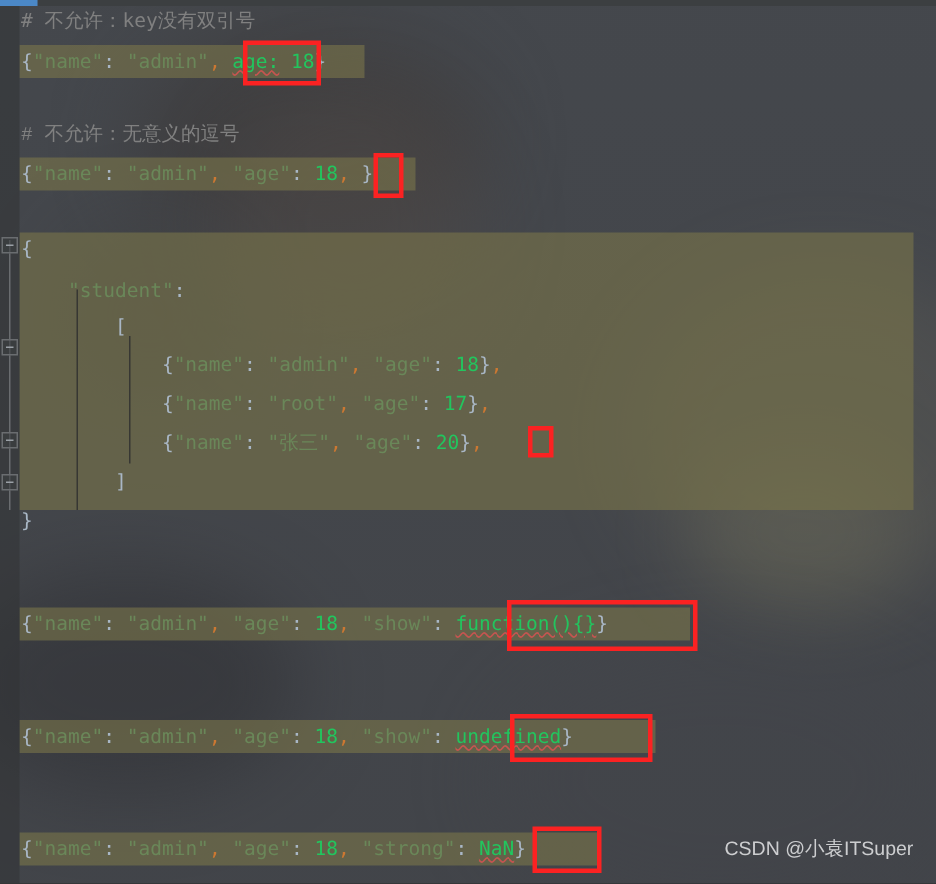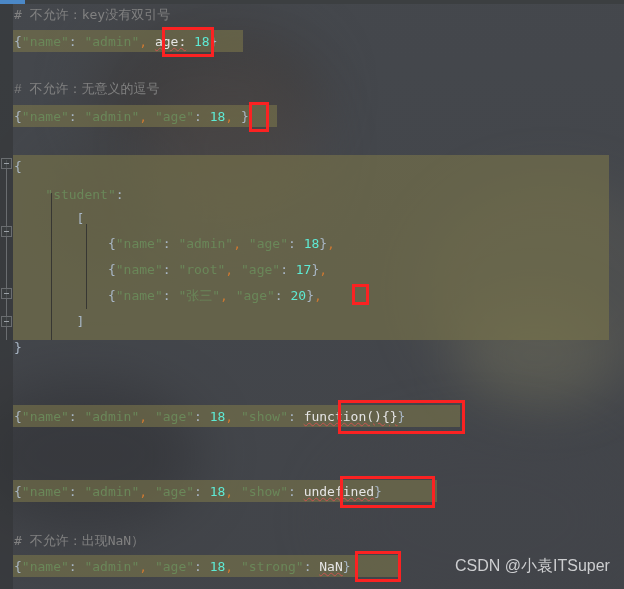--- a/index.html
+++ b/index.html
@@ -44,35 +44,35 @@
   
   .code{position:absolute;left:0;top:0;width:100%;height:100%;z-index:4;}
   .txt{position:absolute;left:14px;white-space:pre;}
 
   
   .sel{position:absolute;background:rgba(121,116,74,.62);z-index:2;}
 
   
   .pun{color:#a9b7c6;}
   .key{color:#6a8759;}
-  .num{color:#5eead4;}
+  .num{color:#22c55e;}
   .com{color:#808080;}
   .comma{color:#cc7832;}
-  .err{color:#e5e5e5;}
+  .err{color:#22c55e;}
   .sq{ text-decoration: underline; text-decoration-style: wavy;
        text-decoration-color:#c75450; text-decoration-thickness:1px;}
 
   
   .box{position:absolute;border:3px solid #fb2222;box-sizing:border-box;z-index:6;}
 
   
   .guide{position:absolute;width:1px;background:rgba(40,42,44,.75);z-index:5;}
 
   .wm{position:absolute;z-index:7;color:#d9dadc;opacity:.92;
-      font-family:"Liberation Sans",sans-serif;font-size:16px;white-space:nowrap;}
+      font-family:"Liberation Sans",sans-serif;font-size:13px;white-space:nowrap;margin-left:28px;}
 </style>
 </head>
 <body>
 
 <div id="editor">
 
   <div class="bg-photo">
     <div class="blob b1"></div>
       <div class="blob b7"></div>
       <div class="blob b2"></div>
@@ -118,21 +118,20 @@
     <div class="txt" style="top:237px;"><span class="pun">            {</span><span class="key">"name"</span><span class="pun">: </span><span class="key">"admin"</span><span class="comma">,</span><span class="pun"> </span><span class="key">"age"</span><span class="pun">: </span><span class="num">18</span><span class="pun">}</span><span class="comma">,</span></div>
     <div class="txt" style="top:263px;"><span class="pun">            {</span><span class="key">"name"</span><span class="pun">: </span><span class="key">"root"</span><span class="comma">,</span><span class="pun"> </span><span class="key">"age"</span><span class="pun">: </span><span class="num">17</span><span class="pun">}</span><span class="comma">,</span></div>
     <div class="txt" style="top:289px;"><span class="pun">            {</span><span class="key">"name"</span><span class="pun">: </span><span class="key">"张三"</span><span class="comma">,</span><span class="pun"> </span><span class="key">"age"</span><span class="pun">: </span><span class="num">20</span><span class="pun">}</span><span class="comma">,</span></div>
     <div class="txt" style="top:315px;"><span class="pun">        ]</span></div>
     <div class="txt" style="top:341px;"><span class="pun">}</span></div>
 
     <div class="txt" style="top:410px;"><span class="pun">{</span><span class="key">"name"</span><span class="pun">: </span><span class="key">"admin"</span><span class="comma">,</span><span class="pun"> </span><span class="key">"age"</span><span class="pun">: </span><span class="num">18</span><span class="comma">,</span><span class="pun"> </span><span class="key">"show"</span><span class="pun">: </span><span class="err sq">function(){}</span><span class="pun">}</span></div>
 
     <div class="txt" style="top:485px;"><span class="pun">{</span><span class="key">"name"</span><span class="pun">: </span><span class="key">"admin"</span><span class="comma">,</span><span class="pun"> </span><span class="key">"age"</span><span class="pun">: </span><span class="num">18</span><span class="comma">,</span><span class="pun"> </span><span class="key">"show"</span><span class="pun">: </span><span class="err sq">undefined</span><span class="pun">}</span></div>
 
-    <div class="txt com" style="top:534px;"># 不允许：出现NaN）</div>
     <div class="txt" style="top:560px;"><span class="pun">{</span><span class="key">"name"</span><span class="pun">: </span><span class="key">"admin"</span><span class="comma">,</span><span class="pun"> </span><span class="key">"age"</span><span class="pun">: </span><span class="num">18</span><span class="comma">,</span><span class="pun"> </span><span class="key">"strong"</span><span class="pun">: </span><span class="err sq">NaN</span><span class="pun">}</span></div>
   </div>
 
   <div class="box" style="left:162px;top:27px;width:52px;height:30px;"></div>
   <div class="box" style="left:249px;top:102px;width:20px;height:30px;"></div>
   <div class="box" style="left:352px;top:284px;width:17px;height:21px;"></div>
   <div class="box" style="left:338px;top:400px;width:127px;height:34px;"></div>
   <div class="box" style="left:340px;top:476px;width:95px;height:32px;"></div>
   <div class="box" style="left:355px;top:551px;width:46px;height:31px;"></div>
 

